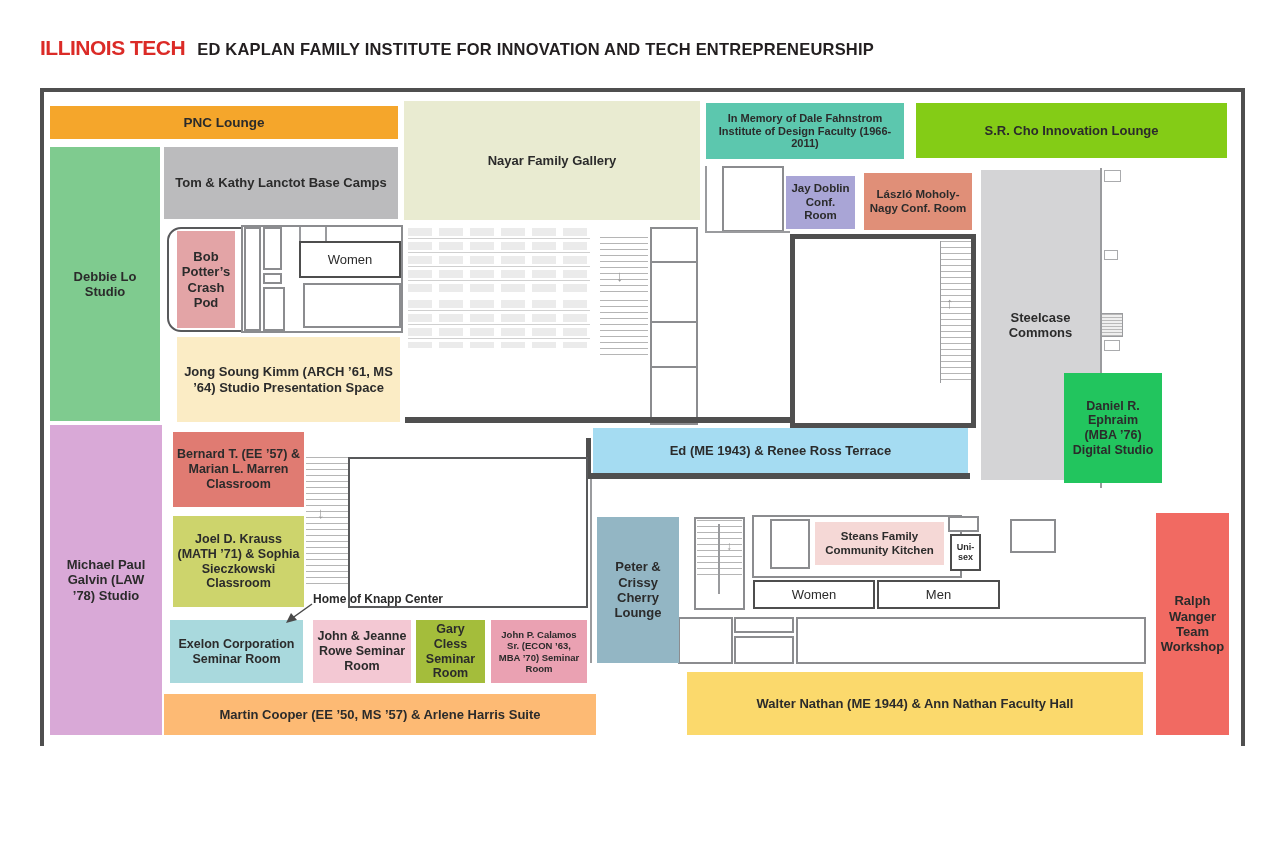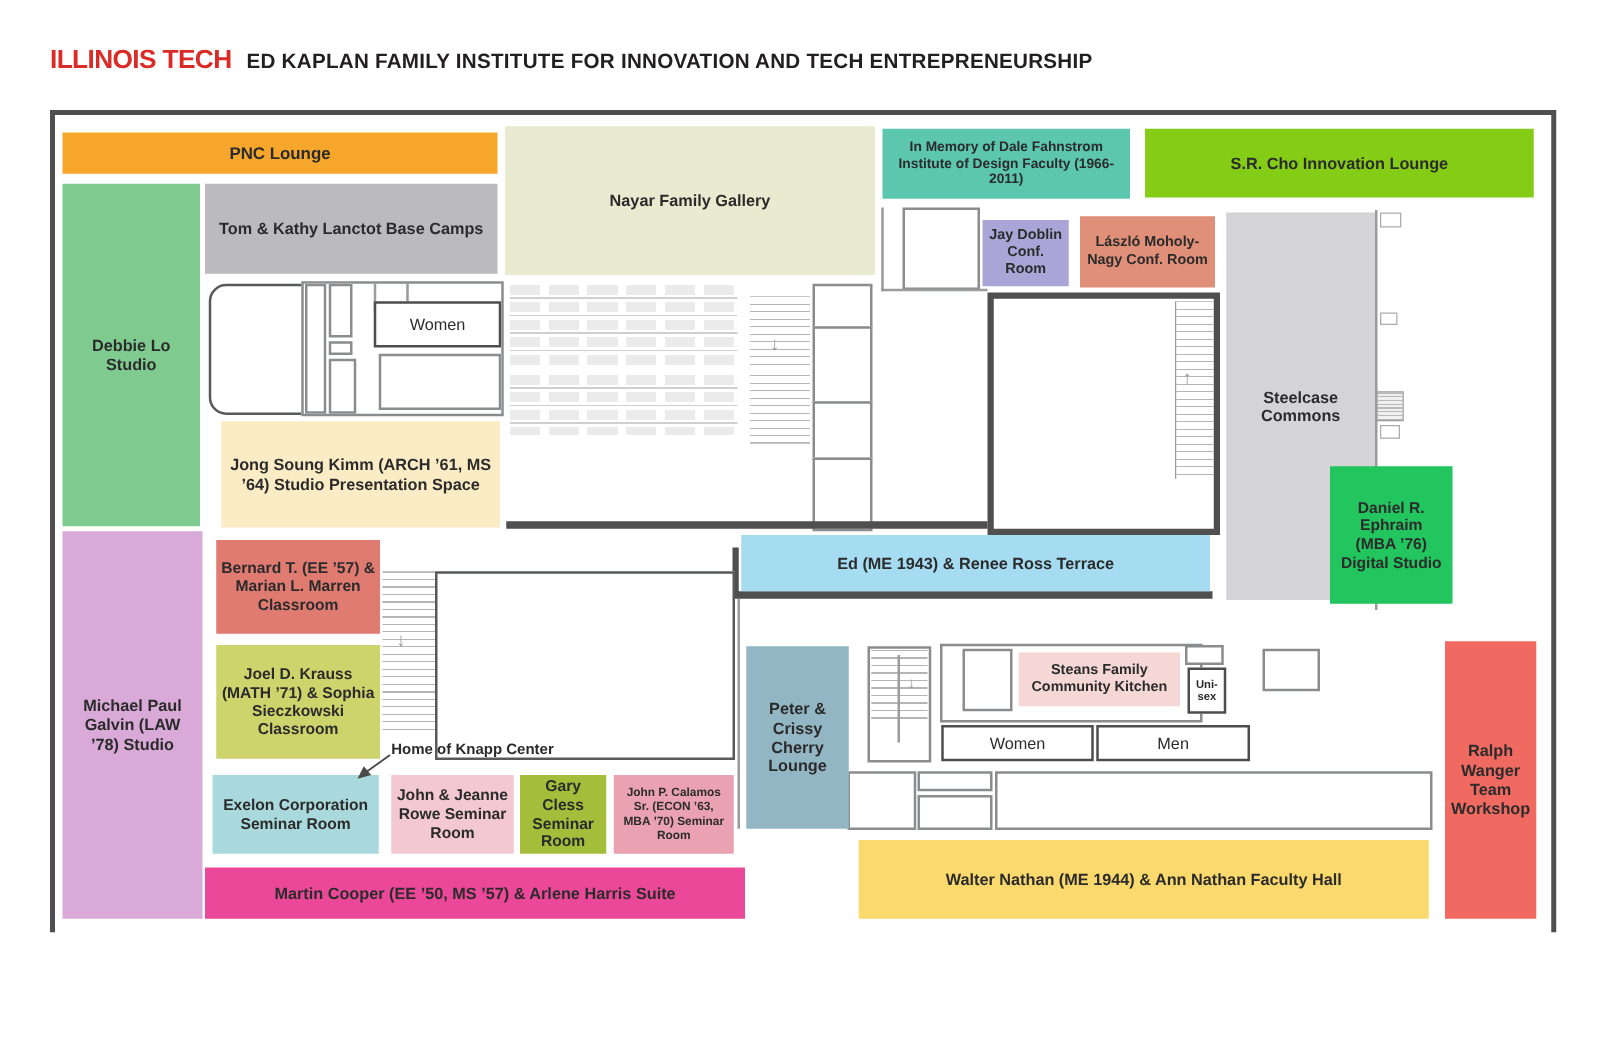--- a/index.html
+++ b/index.html
@@ -111,32 +111,33 @@
 
   <div class="room fs135" style="left: 50px; top: 106px; width: 348px; height: 33px; background-color: rgb(245, 166, 43);">PNC Lounge</div>
   <div class="room fs13" style="left: 50px; top: 147px; width: 110px; height: 274px; background-color: rgb(127, 203, 143);">Debbie Lo Studio</div>
   <div class="room fs13" style="left: 164px; top: 147px; width: 234px; height: 72px; background-color: rgb(187, 187, 189);">Tom &amp; Kathy Lanctot Base Camps</div>
   <div class="room fs13" style="left: 404px; top: 101px; width: 296px; height: 119px; background-color: rgb(233, 235, 209);">Nayar Family Gallery</div>
   <div class="room fs11" style="left: 706px; top: 103px; width: 198px; height: 56px; padding: 2px 10px; background-color: rgb(92, 199, 174);">In Memory of Dale Fahnstrom Institute of Design Faculty (1966-2011)</div>
   <div class="room fs13" style="left: 916px; top: 103px; width: 311px; height: 55px; background-color: #84cc16;">S.R. Cho Innovation Lounge</div>
   <div class="room fs115" style="left: 786px; top: 176px; width: 69px; height: 53px; padding: 2px; background-color: rgb(169, 165, 214);">Jay Doblin Conf. Room</div>
   <div class="room fs115" style="left: 864px; top: 173px; width: 108px; height: 57px; padding: 2px; background-color: rgb(224, 143, 120);">László Moholy-Nagy Conf. Room</div>
   <div class="room fs13" style="left: 981px; top: 170px; width: 119px; height: 310px; background-color: rgb(212, 212, 214);">Steelcase Commons</div>
+  <div class="room fs13" style="left: 177px; top: 231px; width: 58px; height: 97px; padding: 2px; background-color: rgb(227, 164, 166);">Bob Potter’s Crash Pod</div>
   <div class="wroom" style="left:299px;top:241px;width:102px;height:37px;">Women</div>
   <div class="room fs13" style="left: 177px; top: 337px; width: 223px; height: 85px; background-color: rgb(251, 236, 197);">Jong Soung Kimm (ARCH ’61, MS ’64) Studio Presentation Space</div>
   <div class="room" style="left: 1064px; top: 373px; width: 98px; height: 110px; padding: 2px 8px; background-color: #22c55e;">Daniel R. Ephraim (MBA ’76) Digital Studio</div>
   <div class="room fs13" style="left: 593px; top: 428px; width: 375px; height: 45px; background-color: rgb(165, 220, 242);">Ed (ME 1943) &amp; Renee Ross Terrace</div>
   <div class="room fs13" style="left: 50px; top: 425px; width: 112px; height: 310px; padding: 2px 14px; background-color: rgb(217, 169, 215);">Michael Paul Galvin (LAW ’78) Studio</div>
   <div class="room" style="left: 173px; top: 432px; width: 131px; height: 75px; padding: 2px 4px; background-color: rgb(224, 123, 114);">Bernard T. (EE ’57) &amp; Marian L. Marren Classroom</div>
   <div class="room" style="left: 173px; top: 516px; width: 131px; height: 91px; padding: 2px 4px; background-color: rgb(205, 212, 108);">Joel D. Krauss (MATH ’71) &amp; Sophia Sieczkowski Classroom</div>
   <div class="room" style="left: 170px; top: 620px; width: 133px; height: 63px; background-color: rgb(169, 217, 221);">Exelon Corporation Seminar Room</div>
   <div class="room" style="left: 313px; top: 620px; width: 98px; height: 63px; padding: 2px 4px; background-color: rgb(243, 200, 211);">John &amp; Jeanne Rowe Seminar Room</div>
   <div class="room" style="left: 416px; top: 620px; width: 69px; height: 63px; padding: 2px 4px; background-color: rgb(164, 189, 59);">Gary Cless Seminar Room</div>
   <div class="room fs95" style="left: 491px; top: 620px; width: 96px; height: 63px; padding: 2px 4px; background-color: rgb(234, 161, 178);">John P. Calamos Sr. (ECON ’63, MBA ’70) Seminar Room</div>
-  <div class="room fs13" style="left: 164px; top: 694px; width: 432px; height: 41px; background-color: #ec4899;">Martin Cooper (EE ’50, MS ’57) &amp; Arlene Harris Suite</div>
+  <div class="room fs13" style="left: 164px; top: 694px; width: 432px; height: 41px; background-color: #fdba74;">Martin Cooper (EE ’50, MS ’57) &amp; Arlene Harris Suite</div>
   <div class="room fs13" style="left: 597px; top: 517px; width: 82px; height: 146px; background-color: rgb(147, 182, 196);">Peter &amp; Crissy Cherry Lounge</div>
   <div class="room fs115" style="left: 815px; top: 522px; width: 129px; height: 43px; padding: 2px; background-color: rgb(245, 216, 214);">Steans Family Community Kitchen</div>
   <div class="wroom fs9" style="left:950px;top:534px;width:31px;height:37px;font-weight:bold;">Uni-sex</div>
   <div class="wroom" style="left:753px;top:580px;width:122px;height:29px;">Women</div>
   <div class="wroom" style="left:877px;top:580px;width:123px;height:29px;">Men</div>
   <div class="room fs13" style="left: 687px; top: 672px; width: 456px; height: 63px; background-color: rgb(251, 217, 108);">Walter Nathan (ME 1944) &amp; Ann Nathan Faculty Hall</div>
   <div class="room fs13" style="left: 1156px; top: 513px; width: 73px; height: 222px; padding: 2px 4px; background-color: rgb(241, 106, 98);">Ralph Wanger Team Workshop</div>
 
   <div class="knapp" style="left:313px;top:592px;">Home of Knapp Center</div>
   <svg class="abs" style="left:281px;top:602px;" width="34" height="24">

